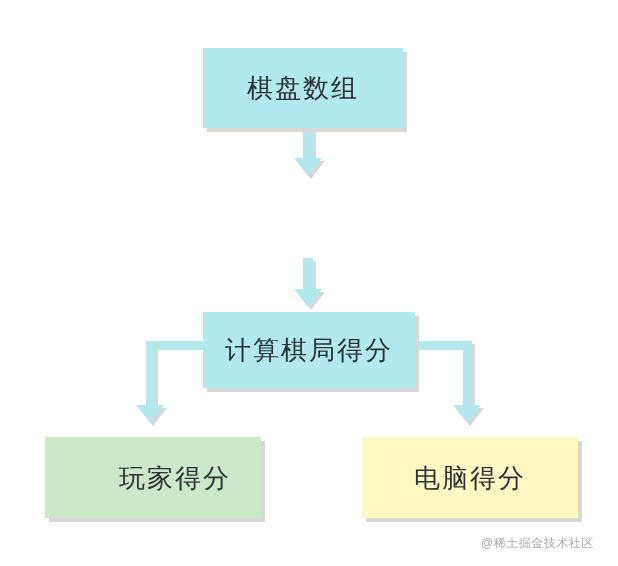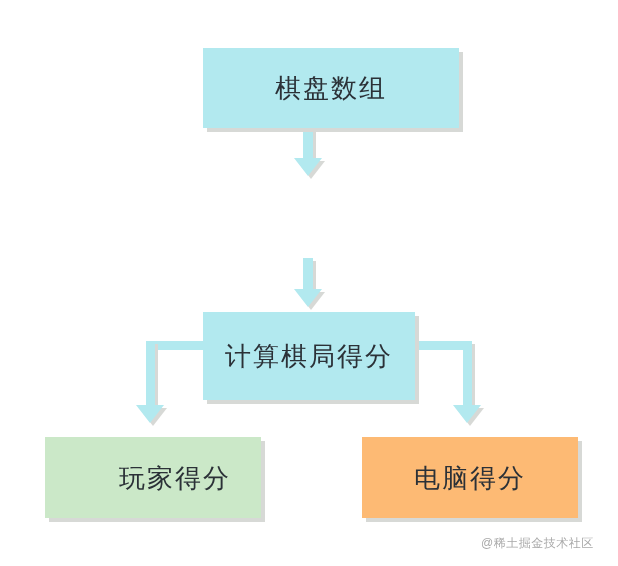--- a/index.html
+++ b/index.html
@@ -23,21 +23,21 @@
     justify-content: center;
     color: #2b3137;
     font-size: 26px;
     letter-spacing: 2px;
     line-height: 1;
     box-shadow: 4px 4px 0 0 #d7d9d6;
     z-index: 3;
   }
   .node-cyan  { background: #b2e9ef; }
   .node-green { background: #cbe8c8; }
-  .node-blue  { background: #fdba74; }
+  .node-blue  { background: #fef9c3; }
 
   
   .conn-line {
     position: absolute;
     background: #b2e9ef;
     box-shadow: 3px 3px 0 0 #d7d9d6;
     z-index: 1;
   }
   .conn-line.no-shadow { box-shadow: none; }
   .arrow-head {
@@ -58,32 +58,32 @@
     white-space: nowrap;
     opacity: 0.85;
     z-index: 4;
   }
 </style>
 </head>
 <body>
 
 <div id="canvas">
 
-  <div class="node node-cyan" style="left:203px; top:48px; width:256px; height:80px;">
+  <div class="node node-cyan" style="left:203px; top:48px; width:200px; height:80px;">
     <span>棋盘数组</span>
   </div>
 
   <div class="conn-line" style="left:303px; top:128px; width:10px; height:32px;"></div>
   <div class="arrow-head" style="left:294px; top:158px;"></div>
 
 
   <div class="conn-line" style="left:303px; top:258px; width:10px; height:33px;"></div>
   <div class="arrow-head" style="left:294px; top:289px;"></div>
 
-  <div class="node node-cyan" style="left:203px; top:312px; width:212px; height:88px;">
+  <div class="node node-cyan" style="left:203px; top:312px; width:212px; height:76px;">
     <span>计算棋局得分</span>
   </div>
 
   <div class="conn-line no-shadow" style="left:146px; top:341px; width:62px; height:9px;"></div>
   <div class="conn-line" style="left:146px; top:341px; width:9px; height:66px;"></div>
   <div class="arrow-head" style="left:136px; top:405px;"></div>
 
   <div class="conn-line no-shadow" style="left:410px; top:341px; width:62px; height:9px;"></div>
   <div class="conn-line" style="left:463px; top:341px; width:9px; height:66px;"></div>
   <div class="arrow-head" style="left:453px; top:405px;"></div>

